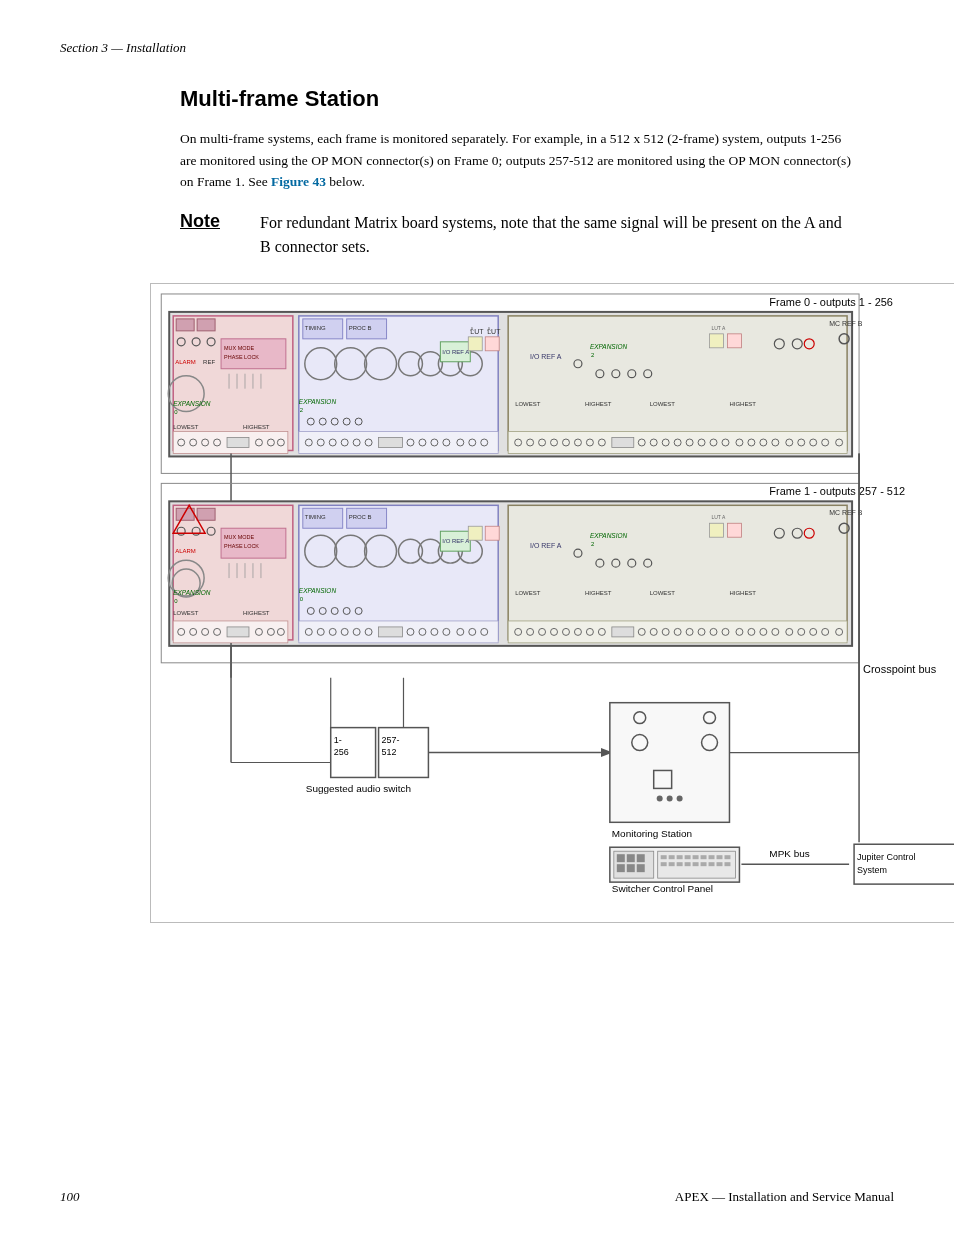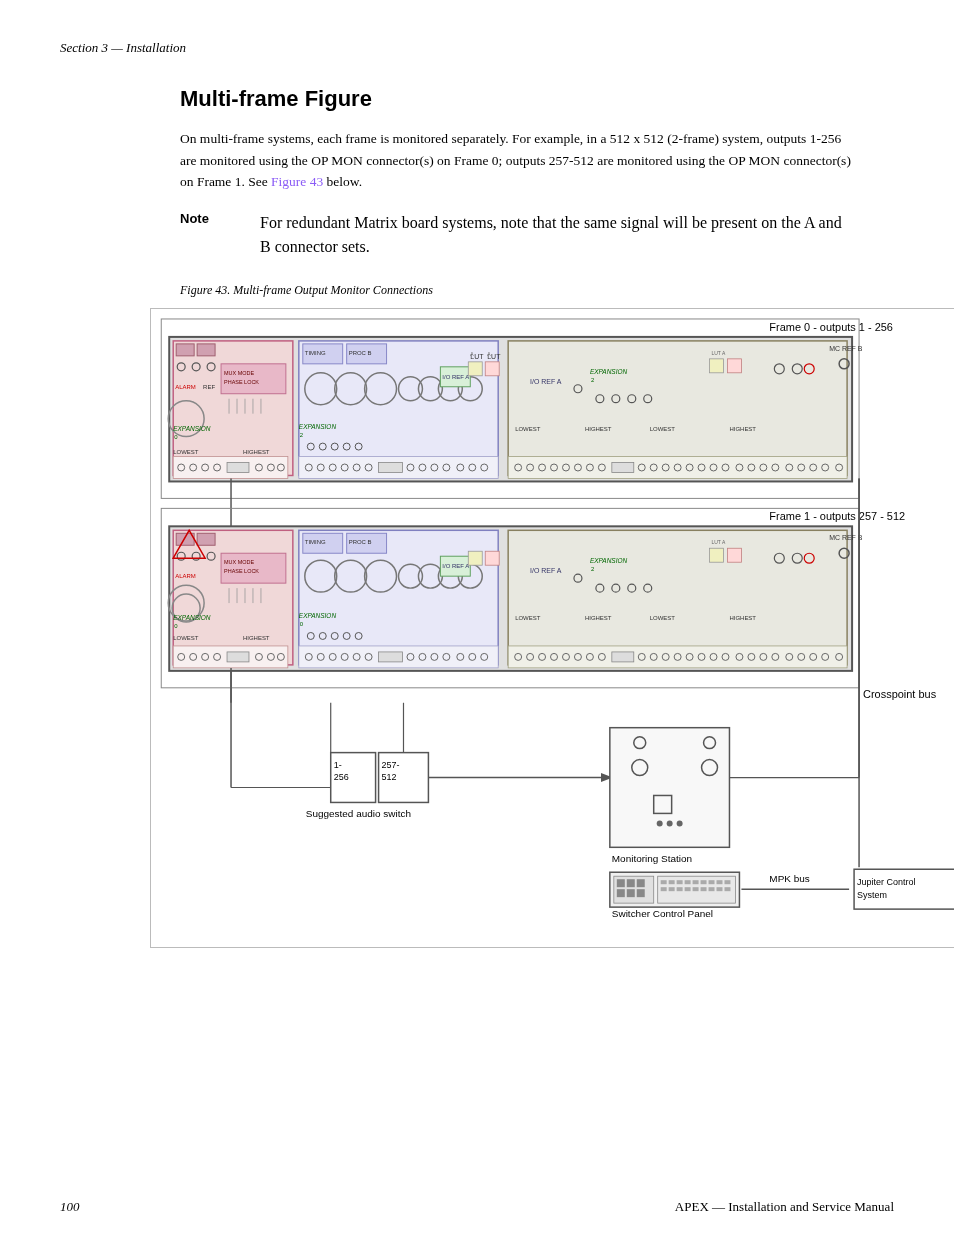--- a/index.html
+++ b/index.html
@@ -30,50 +30,52 @@
       margin-left: 120px;
     }
     .body-text {
       font-size: 13.5px;
       line-height: 1.6;
       margin-left: 120px;
       margin-right: 40px;
       margin-bottom: 18px;
     }
     .body-text a {
-      color: #8b5cf6;
+      color: #0369a1;
       text-decoration: none;
+      font-weight: bold;
     }
     .note-block {
       display: flex;
       margin-left: 120px;
       margin-right: 40px;
       margin-bottom: 24px;
       font-size: 13px;
     }
     .note-label {
       font-weight: bold;
       font-family: Arial, Helvetica, sans-serif;
       min-width: 80px;
-      font-size: 13px;
+      font-size: 18px;
+      text-decoration: underline;
     }
     .note-text {
       font-size: 16px;
       line-height: 1.5;
     }
     .figure-caption {
       font-style: italic;
       font-size: 12px;
       margin-left: 120px;
       margin-bottom: 10px;
     }
     
     .page-footer {
       position: absolute;
-      bottom: 20px;
+      bottom: 30px;
       left: 60px;
       right: 60px;
       display: flex;
       justify-content: space-between;
       font-size: 13px;
     }
     .footer-page-num {
       font-style: italic;
     }
     .footer-title {
@@ -85,35 +87,34 @@
       position: relative;
     }
   </style>
 </head>
 <body>
 
 <div class="page">
 
   <div class="section-label">Section 3 — Installation</div>
 
-  <div class="main-heading">Multi-frame Figure</div>
+  <div class="main-heading">Multi-frame Station</div>
 
   <div class="body-text">
     On multi-frame systems, each frame is monitored separately. For example,
     in a 512 x 512 (2-frame) system, outputs 1-256 are monitored using the OP
     MON connector(s) on Frame 0; outputs 257-512 are monitored using the OP
     MON connector(s) on Frame 1. See <a>Figure 43</a> below.
   </div>
 
   <div class="note-block">
     <span class="note-label">Note</span>
     <span class="note-text">For redundant Matrix board systems, note that the same signal will be present on the A and B connector sets.</span>
   </div>
 
-  <div class="figure-caption">Figure 43.  Multi-frame Output Monitor Connections</div>
 
   <div class="diagram-svg-wrap">
     <svg width="820" height="640" viewBox="0 0 820 640" xmlns="http://www.w3.org/2000/svg" style="border:1px solid #bbb; background:#fff;">
 
       <rect x="10" y="10" width="700" height="180" fill="none" stroke="#888" stroke-width="1"></rect>
       <text x="620" y="22" font-family="Arial" font-size="11" fill="#000">Frame 0 - outputs 1 - 256</text>
 
       <rect x="18" y="28" width="685" height="145" fill="#e0e0e0" stroke="#555" stroke-width="2"></rect>
 
       <rect x="22" y="32" width="120" height="135" fill="#f0d8d8" stroke="#c06080" stroke-width="1.5"></rect>

